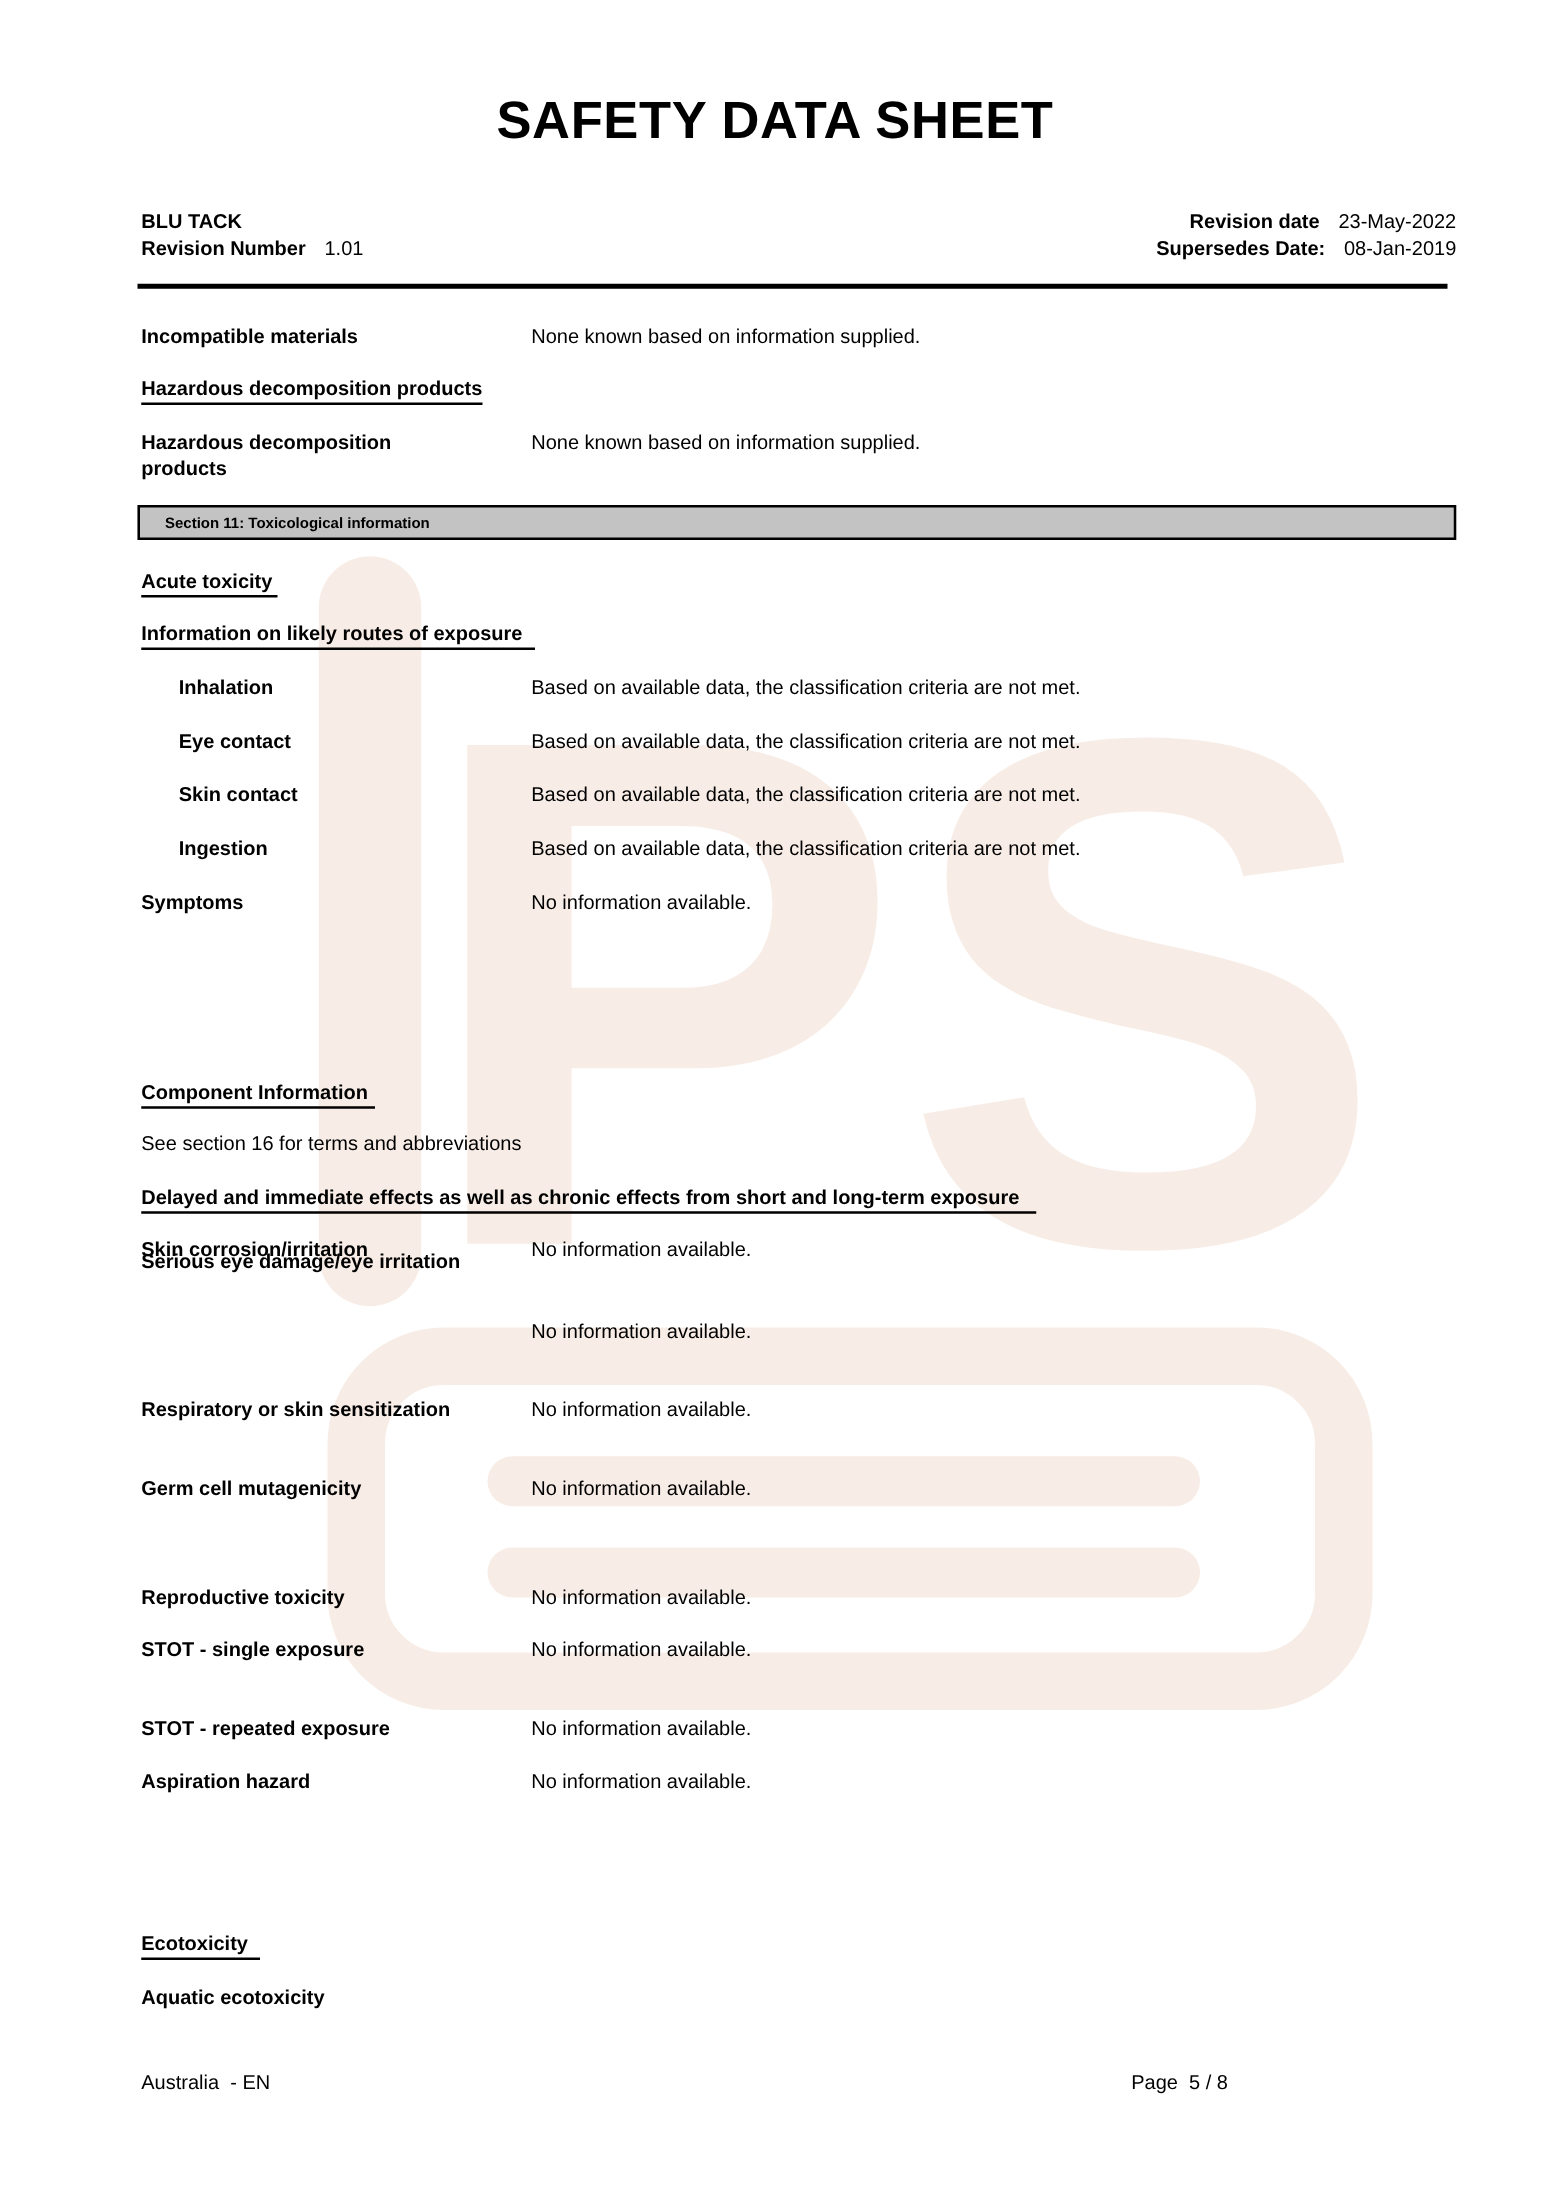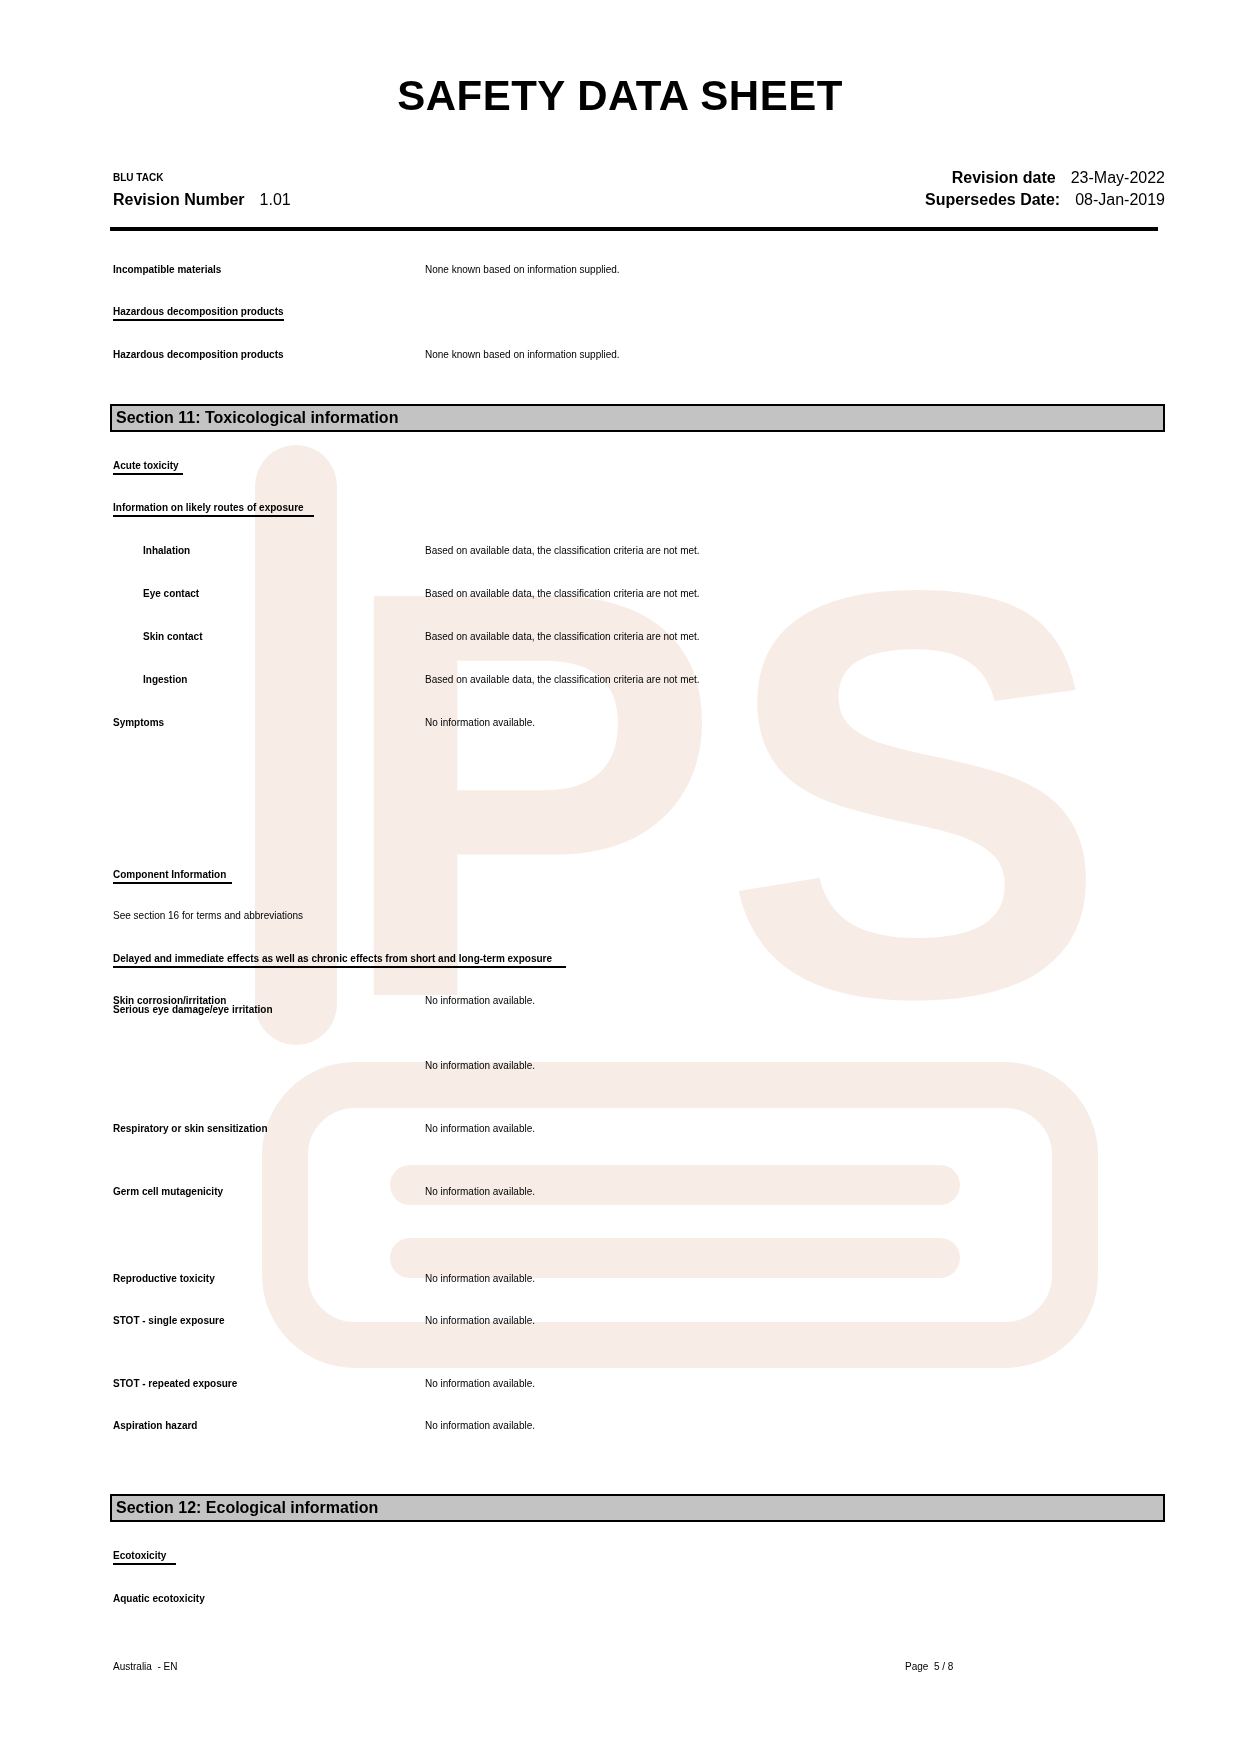--- a/index.html
+++ b/index.html
@@ -17,21 +17,21 @@
     position: absolute;
     left: 240px;
     top: 430px;
     width: 880px;
     height: 940px;
     z-index: 0;
   }
   .content { position: absolute; inset: 0; z-index: 1; }
   .t {
     position: absolute;
-    font-size: 10px;
+    font-size: 16px;
     line-height: 21px;
     white-space: pre-wrap;
     color: #000000;
   }
   .b { font-weight: bold; }
   .i { }
   .u {
     border-bottom: 2px solid #000000;
     padding-bottom: 2px;
   }
@@ -54,22 +54,22 @@
   }
   .secbar {
     position: absolute;
     left: 110px;
     width: 1055px;
     height: 28px;
     background: #c3c3c3;
     border: 2px solid #000000;
     display: flex;
     align-items: center;
-    padding-left: 4px;
-    font-size: 16px;
+    padding-left: 20px;
+    font-size: 12px;
     font-weight: bold;
   }
   .lblcol { left: 113px; }
   .indcol { left: 143px; }
   .valcol { left: 425px; width: 620px; }
   .wraplbl { width: 250px; }
 </style>
 </head>
 <body>
 
@@ -167,23 +167,20 @@
 
     <div class="t b lblcol" style="top:1310px">STOT - single exposure</div>
     <div class="t valcol" style="top:1310px">No information available.</div>
 
     <div class="t b lblcol" style="top:1373px">STOT - repeated exposure</div>
     <div class="t valcol" style="top:1373px">No information available.</div>
 
     <div class="t b lblcol" style="top:1415px">Aspiration hazard</div>
     <div class="t valcol" style="top:1415px">No information available.</div>
 
-    <div class="secbar" style="top:1494px">
-      <span>Section 12: Ecological information</span>
-    </div>
 
     <div class="t lblcol" style="top:1545px"><span class="b u" style="padding-right:10px">Ecotoxicity</span></div>
 
     <div class="t b lblcol" style="top:1588px">Aquatic ecotoxicity</div>
 
     <div class="t" style="top:1656px; left:113px">Australia  - EN</div>
     <div class="t" style="top:1656px; left:905px">Page  5 / 8</div>
 
   </div>
 </div>

